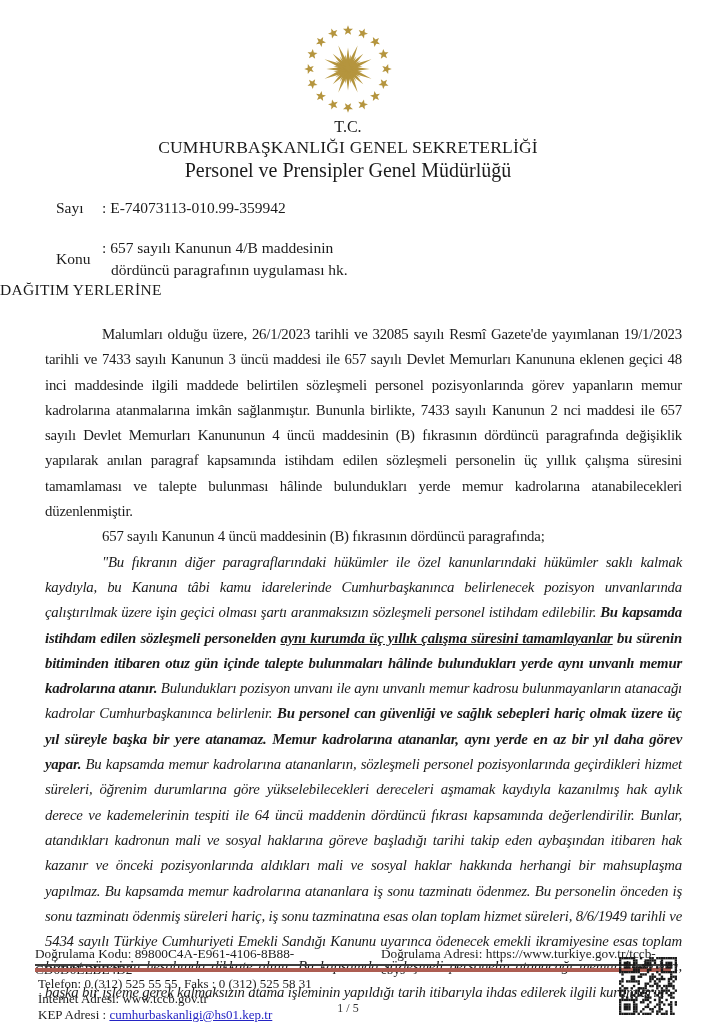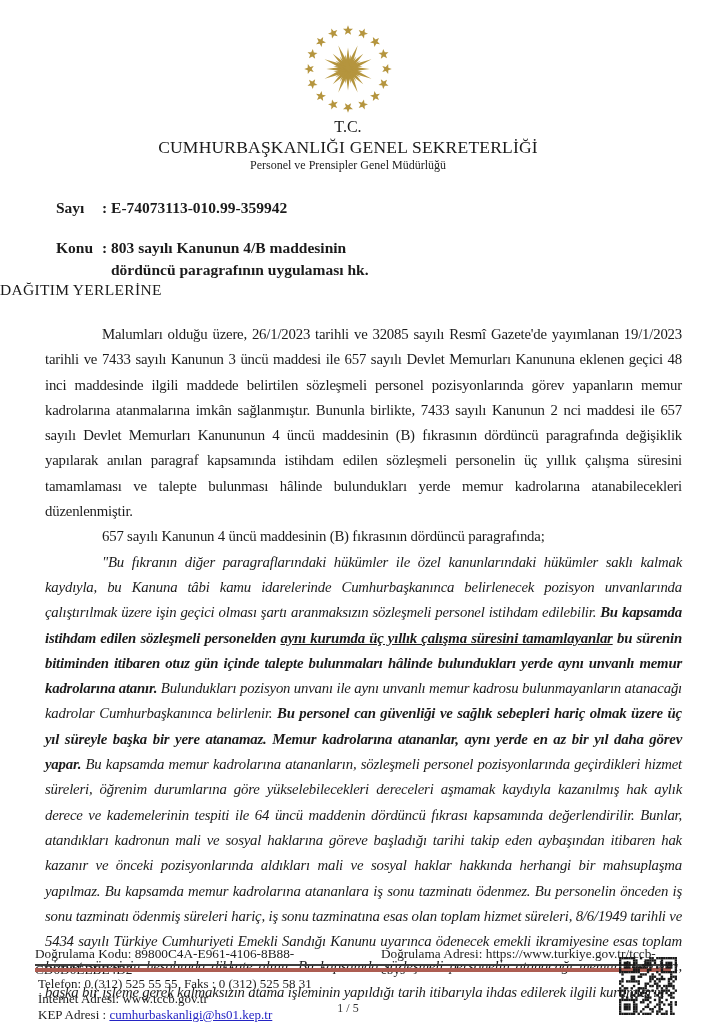--- a/index.html
+++ b/index.html
@@ -9,24 +9,24 @@
     background:#ffffff;
     font-family:"Liberation Serif","DejaVu Serif",serif;
     color:#1b1b1b;
     overflow:hidden;
   }
   
   .seal{position:absolute;top:22px;left:50%;transform:translateX(-50%);width:98px;height:94px;}
   .header-block{position:absolute;top:117px;left:0;right:0;text-align:center;line-height:1.22;}
   .hdr-tc{font-size:16px;}
   .hdr-org{font-size:17.5px;letter-spacing:.2px;}
-  .hdr-dept{font-size:12px;}
+  .hdr-dept{font-size:20px;}
   
   .meta{position:absolute;top:197px;left:56px;font-size:15.5px;line-height:22px;}
-  .meta-row{display:flex;align-items:flex-start;font-weight:bold;}
+  .meta-row{display:flex;align-items:center;}
   .meta-row + .meta-row{margin-top:18px;}
   .meta-label{width:46px;flex:0 0 46px;}
   .konu-line2{display:block;padding-left:9px;}
   
   .recipient{position:absolute;top:281px;left:0;right:0;text-align:left;font-size:15.5px;letter-spacing:.3px;}
   
   .body-text{
     position:absolute;top:322px;left:45px;width:637px;
     font-size:14.8px;line-height:25.3px;letter-spacing:-0.2px;
     text-align:justify;
@@ -108,21 +108,21 @@
   </div>
 
   <div class="meta">
     <div class="meta-row">
       <span class="meta-label">Sayı</span>
       <span class="meta-val">: E-74073113-010.99-359942</span>
     </div>
     <div class="meta-row">
       <span class="meta-label">Konu</span>
       <span class="meta-val">
-        <span>: 803 sayılı Kanunun 4/B maddesinin</span>
+        <span>: 657 sayılı Kanunun 4/B maddesinin</span>
         <span class="konu-line2">dördüncü paragrafının uygulaması hk.</span>
       </span>
     </div>
   </div>
 
   <div class="recipient">DAĞITIM YERLERİNE</div>
 
   <div class="body-text">
     <p><span>Malumları olduğu üzere, 26/1/2023 tarihli ve 32085 sayılı Resmî Gazete'de yayımlanan 19/1/2023 tarihli ve 7433 sayılı Kanunun 3 üncü maddesi ile 657 sayılı Devlet Memurları Kanununa eklenen geçici 48 inci maddesinde ilgili maddede belirtilen sözleşmeli personel pozisyonlarında görev yapanların memur kadrolarına atanmalarına imkân sağlanmıştır. Bununla birlikte, 7433 sayılı Kanunun 2 nci maddesi ile 657 sayılı Devlet Memurları Kanununun 4 üncü maddesinin (B) fıkrasının dördüncü paragrafında değişiklik yapılarak anılan paragraf kapsamında istihdam edilen sözleşmeli personelin üç yıllık çalışma süresini tamamlaması ve talepte bulunması hâlinde bulundukları yerde memur kadrolarına atanabilecekleri düzenlenmiştir.</span></p>
     <p><span>657 sayılı Kanunun 4 üncü maddesinin (B) fıkrasının dördüncü paragrafında;</span></p>

